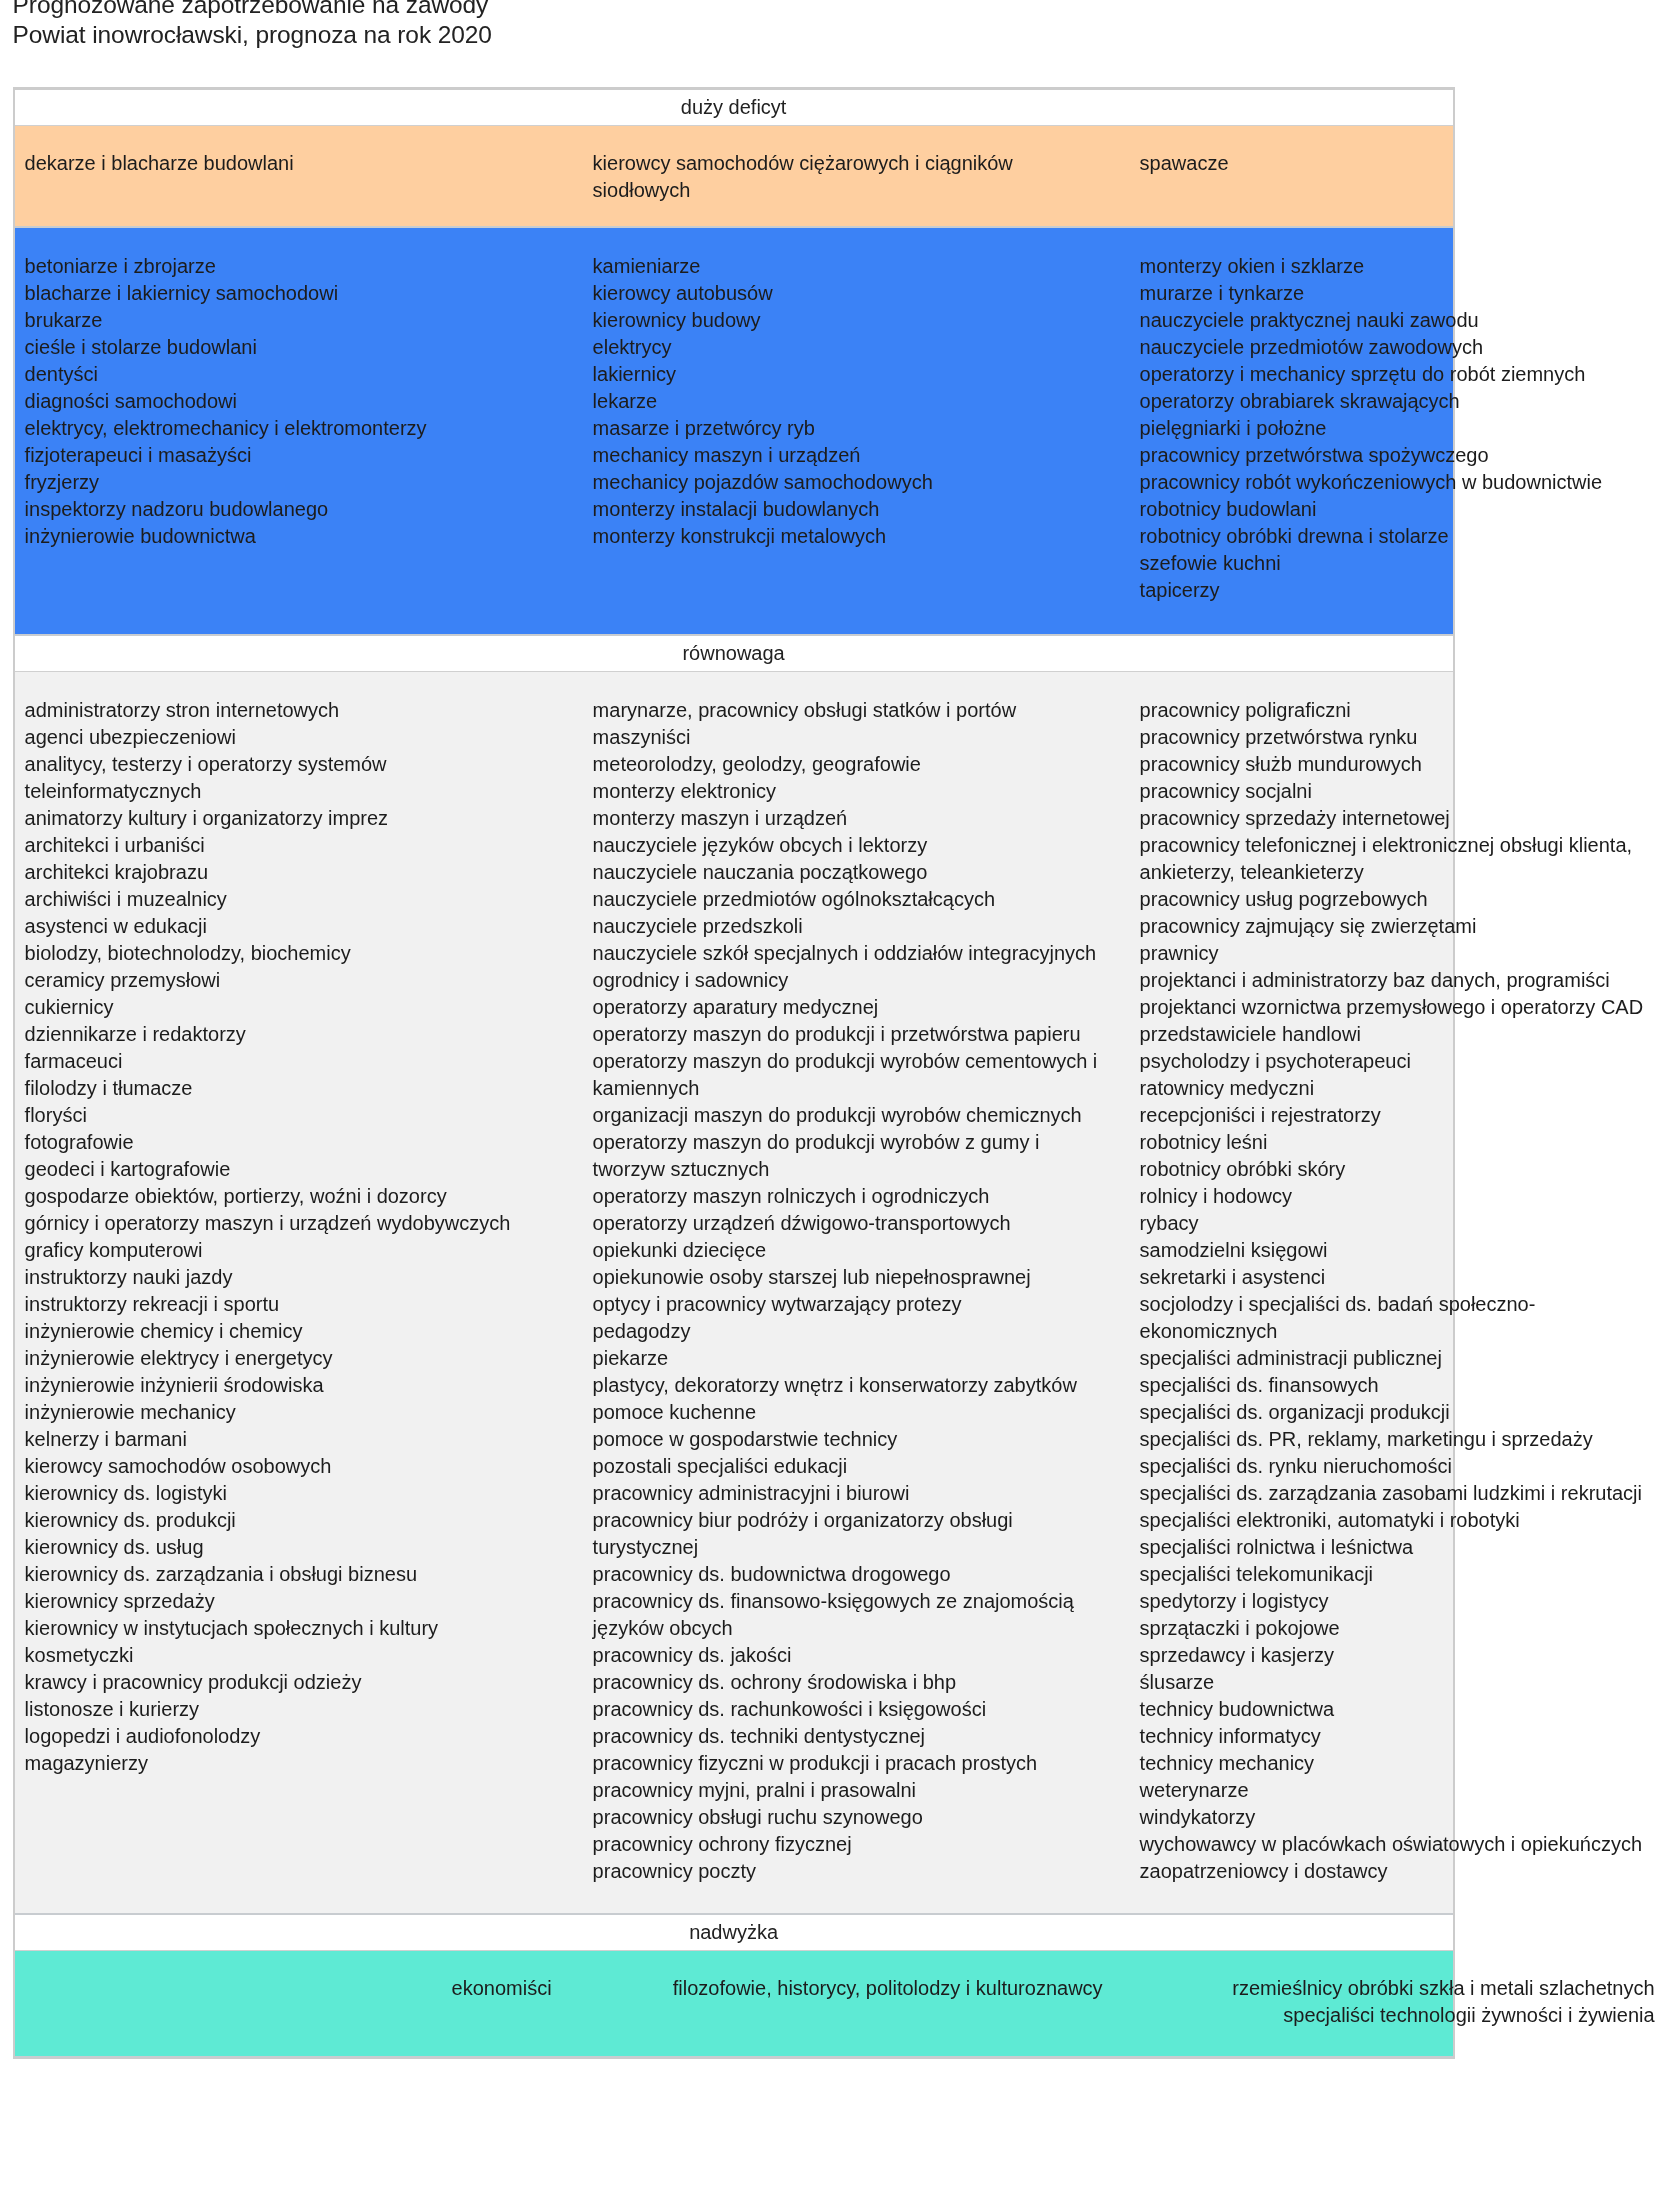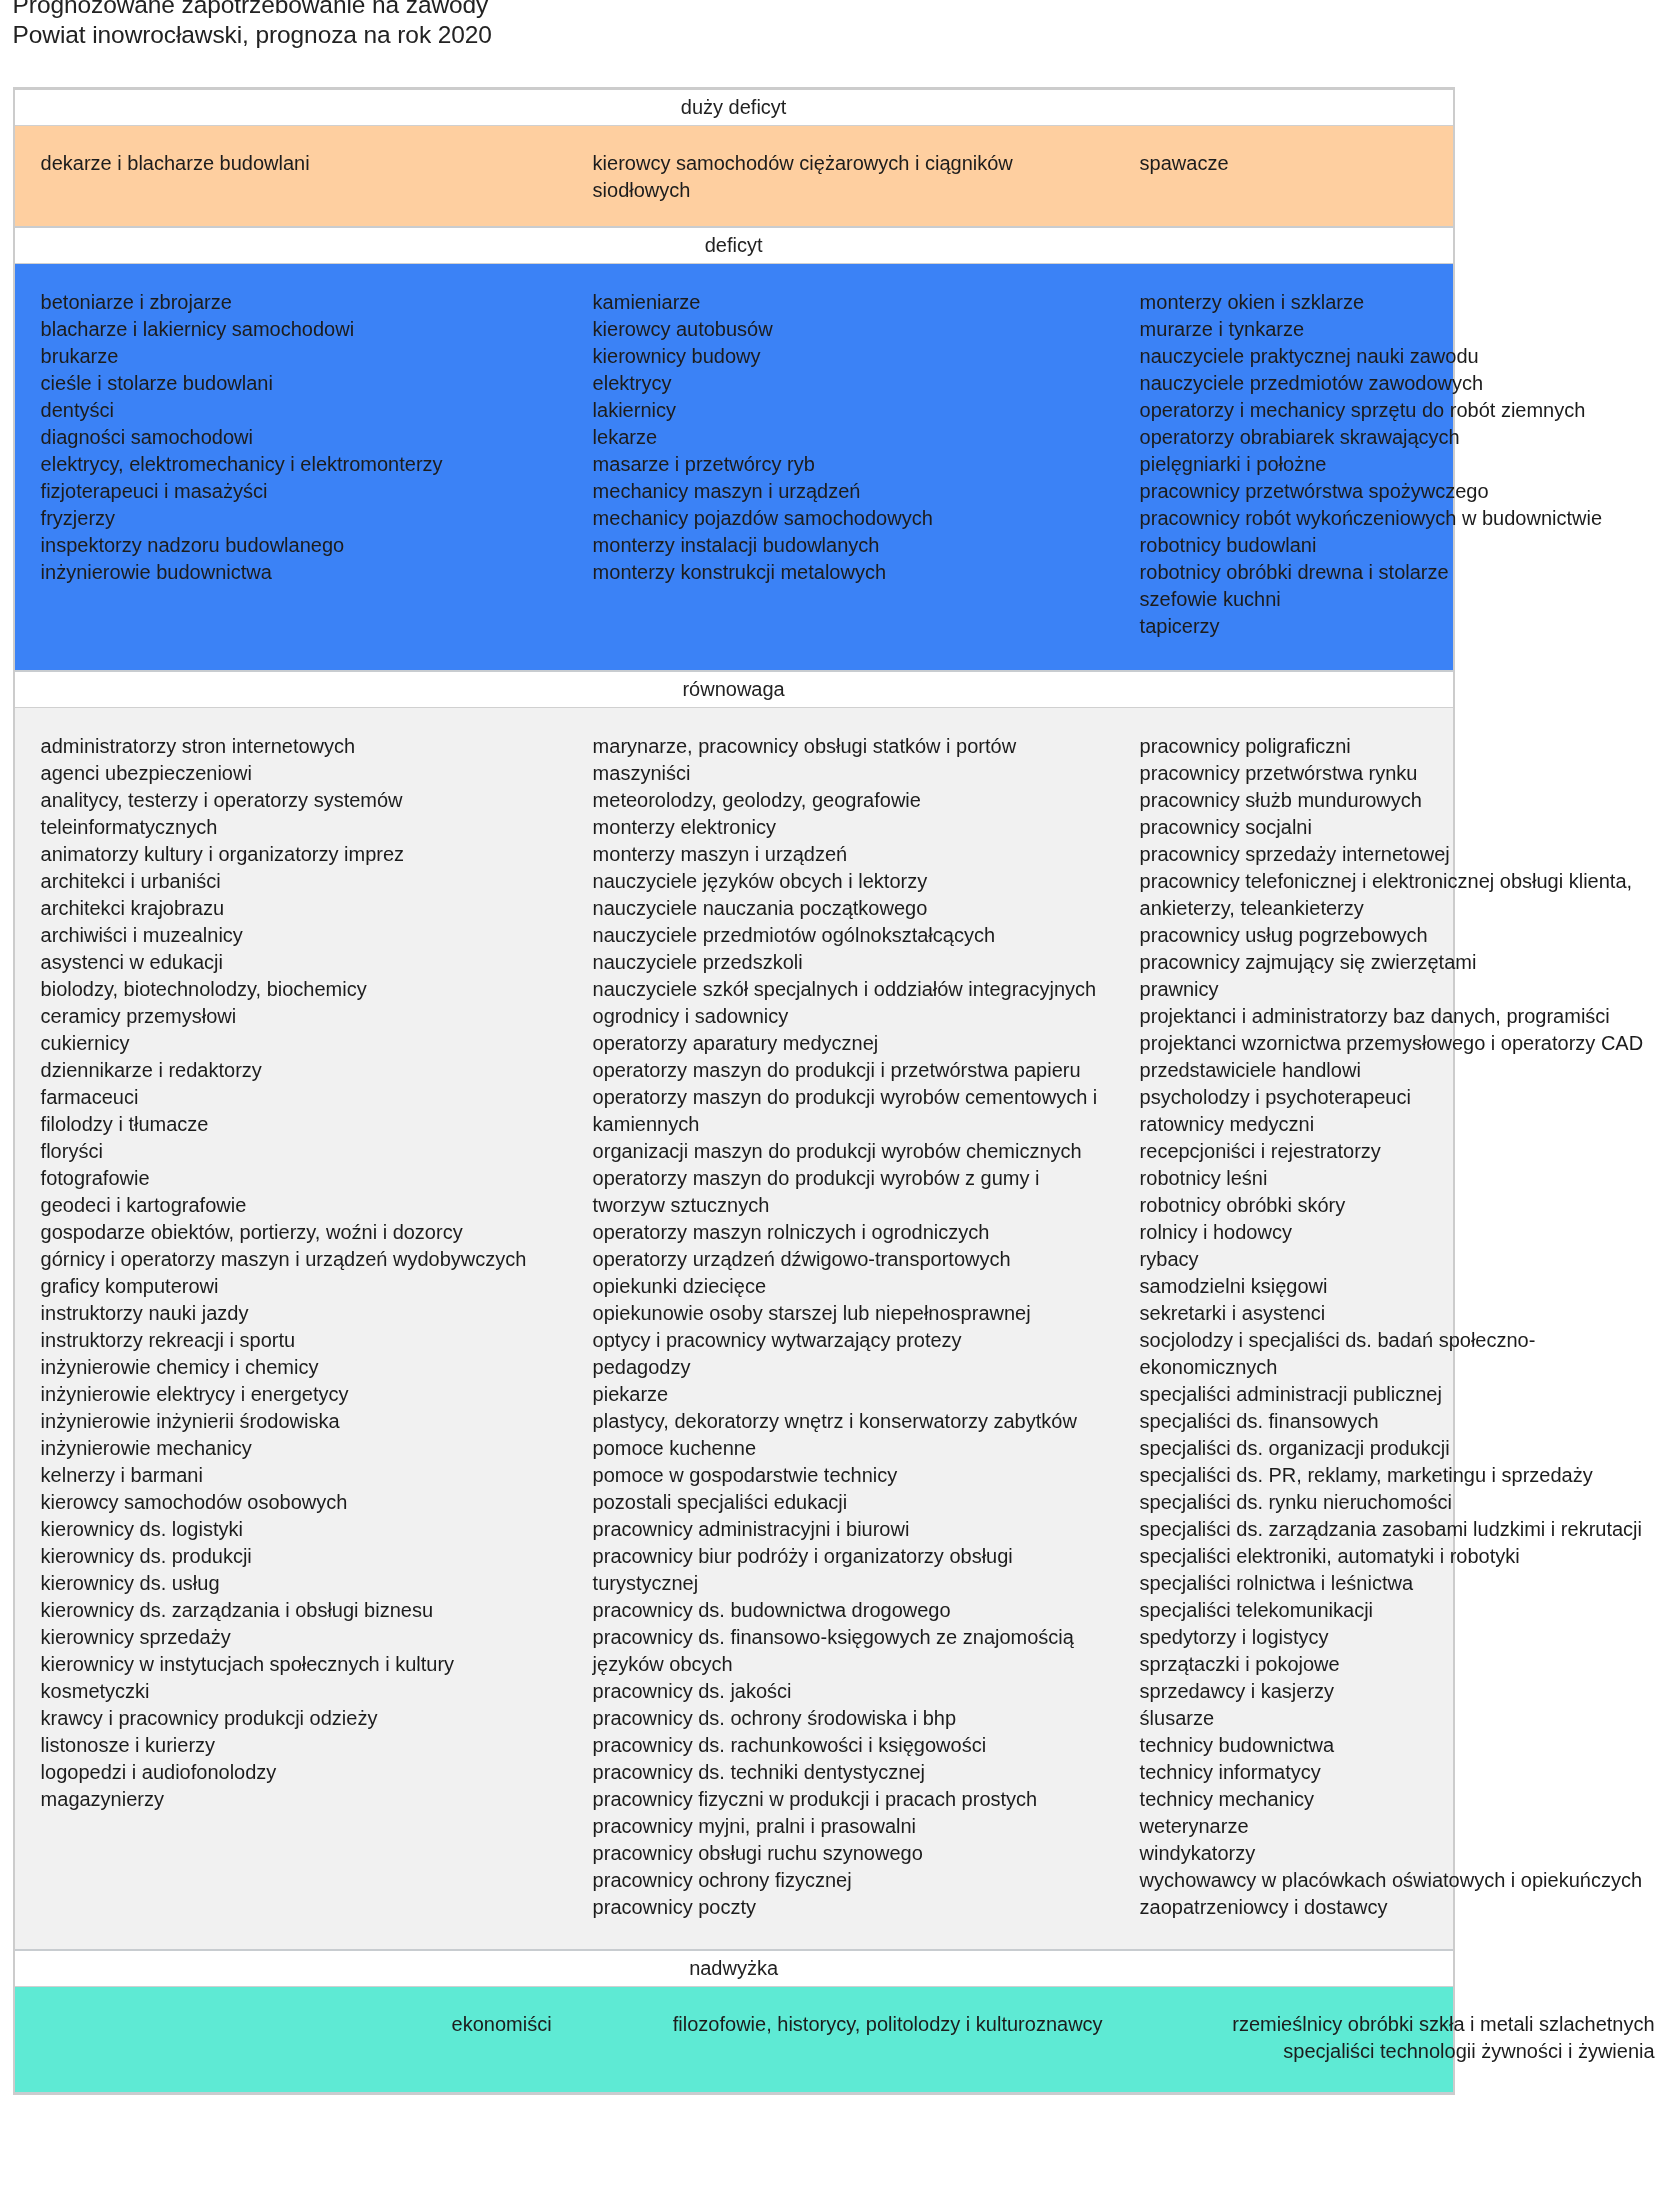--- a/index.html
+++ b/index.html
@@ -24,21 +24,21 @@
     font-size: 20px; line-height: 35px; color: #222;
     border-bottom: 1.5px solid #d0d0d0;
   }
   .section-body {
     display: grid; grid-template-columns: 552px 551px 552px;
     font-size: 20px; line-height: 27px; color: #1c1c1c;
     border-bottom: 3.7px solid #cccccc;
     box-sizing: border-box;
   }
   .section-body:last-child { border-bottom: 2.2px solid #c8ccd0; }
-  .col { padding-left: 26px; padding-right: 15px; }
+  .col { padding-left: 10px; padding-right: 15px; }
   .col:nth-child(2) { padding-left: 26px; }
   .col:nth-child(3) { padding-left: 22px; }
   .item { display: block; }
   .s-duzy .section-body { background: #fecfa0; padding: 22px 0 16.3px 0; min-height: 102px; box-sizing: border-box; }
   .s-deficyt .section-body { background: #fde5a0; padding: 25px 0 30px 0; }
   .s-rownowaga .section-body { background: #f1f1f1; padding: 25px 0 28px 0; }
   .s-nadwyzka .section-body { background: #bbe0fa; padding: 22px 0 27px 0; }
   .s-duzy .section-body .col, .s-nadwyzka .section-body .col { padding-top: 1.5px; }
 </style>
 </head>
@@ -60,21 +60,20 @@
       <div class="col">
           <span class="item">kierowcy samochodów ciężarowych i ciągników siodłowych</span>
         </div>
       <div class="col">
           <span class="item">spawacze</span>
         </div>
     </div>
   </div>
 
   <div class="section s-deficyt">
-    <div class="section-header">deficyt</div>
     <div class="section-body" style="background: #3b82f6;">
       <div class="col">
           <span class="item">betoniarze i zbrojarze</span>
           <span class="item">blacharze i lakiernicy samochodowi</span>
           <span class="item">brukarze</span>
           <span class="item">cieśle i stolarze budowlani</span>
           <span class="item">dentyści</span>
           <span class="item">diagności samochodowi</span>
           <span class="item">elektrycy, elektromechanicy i elektromonterzy</span>
           <span class="item">fizjoterapeuci i masażyści</span>

